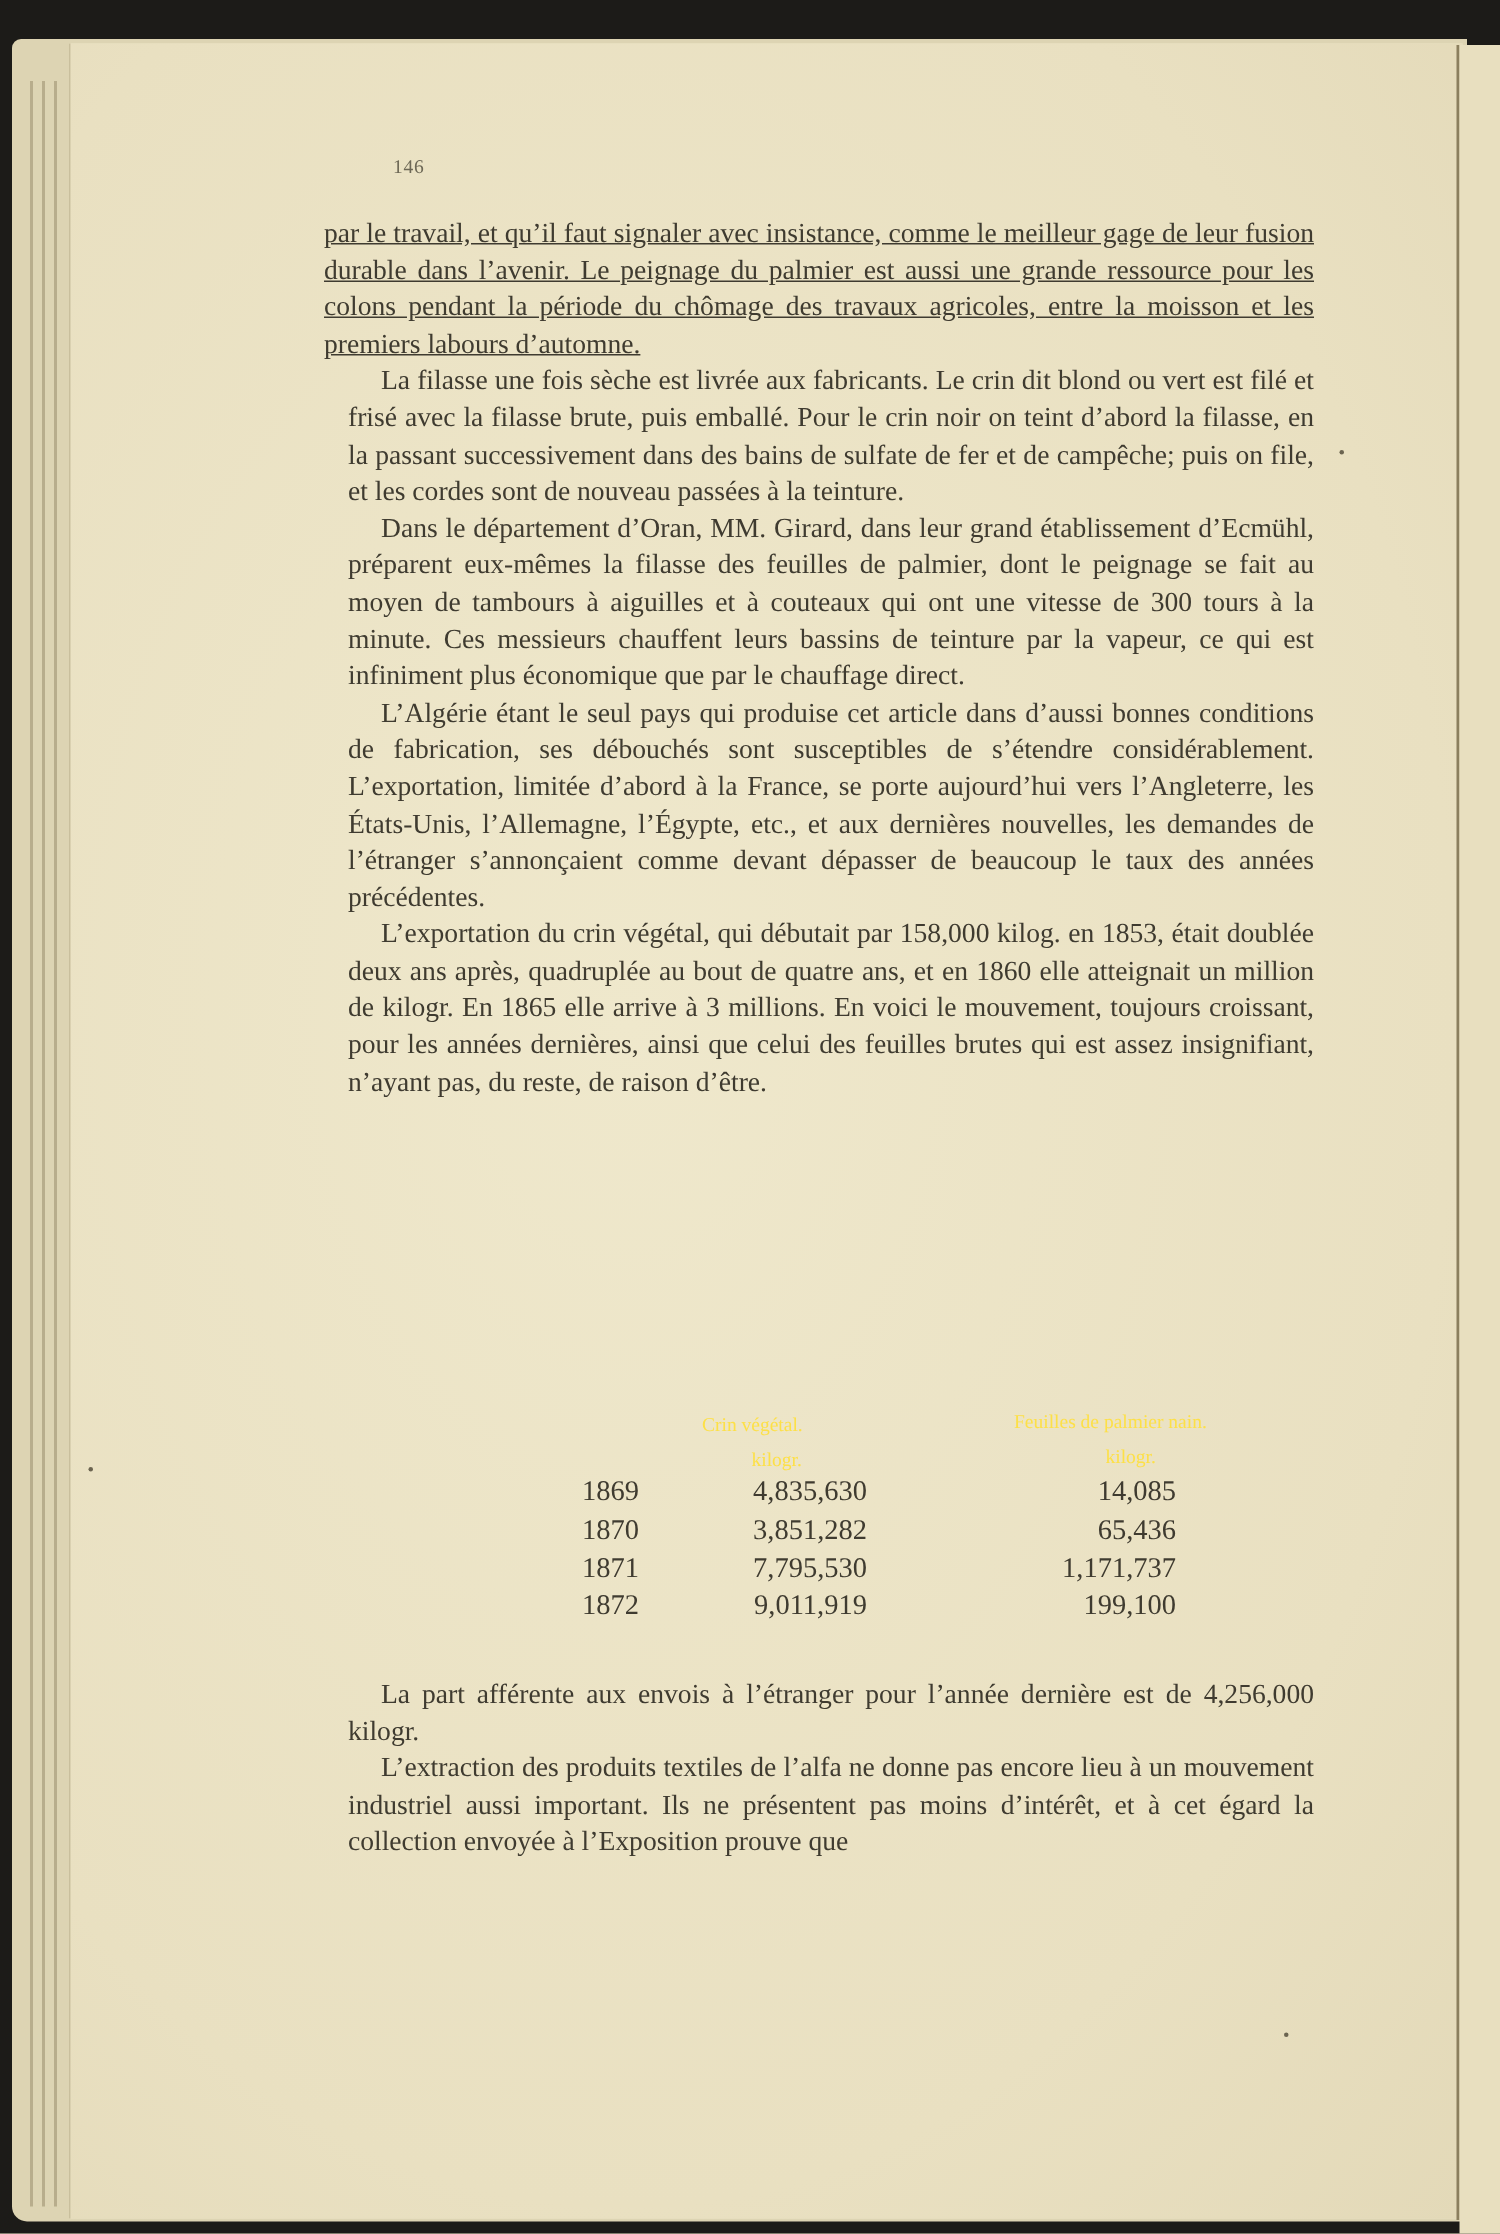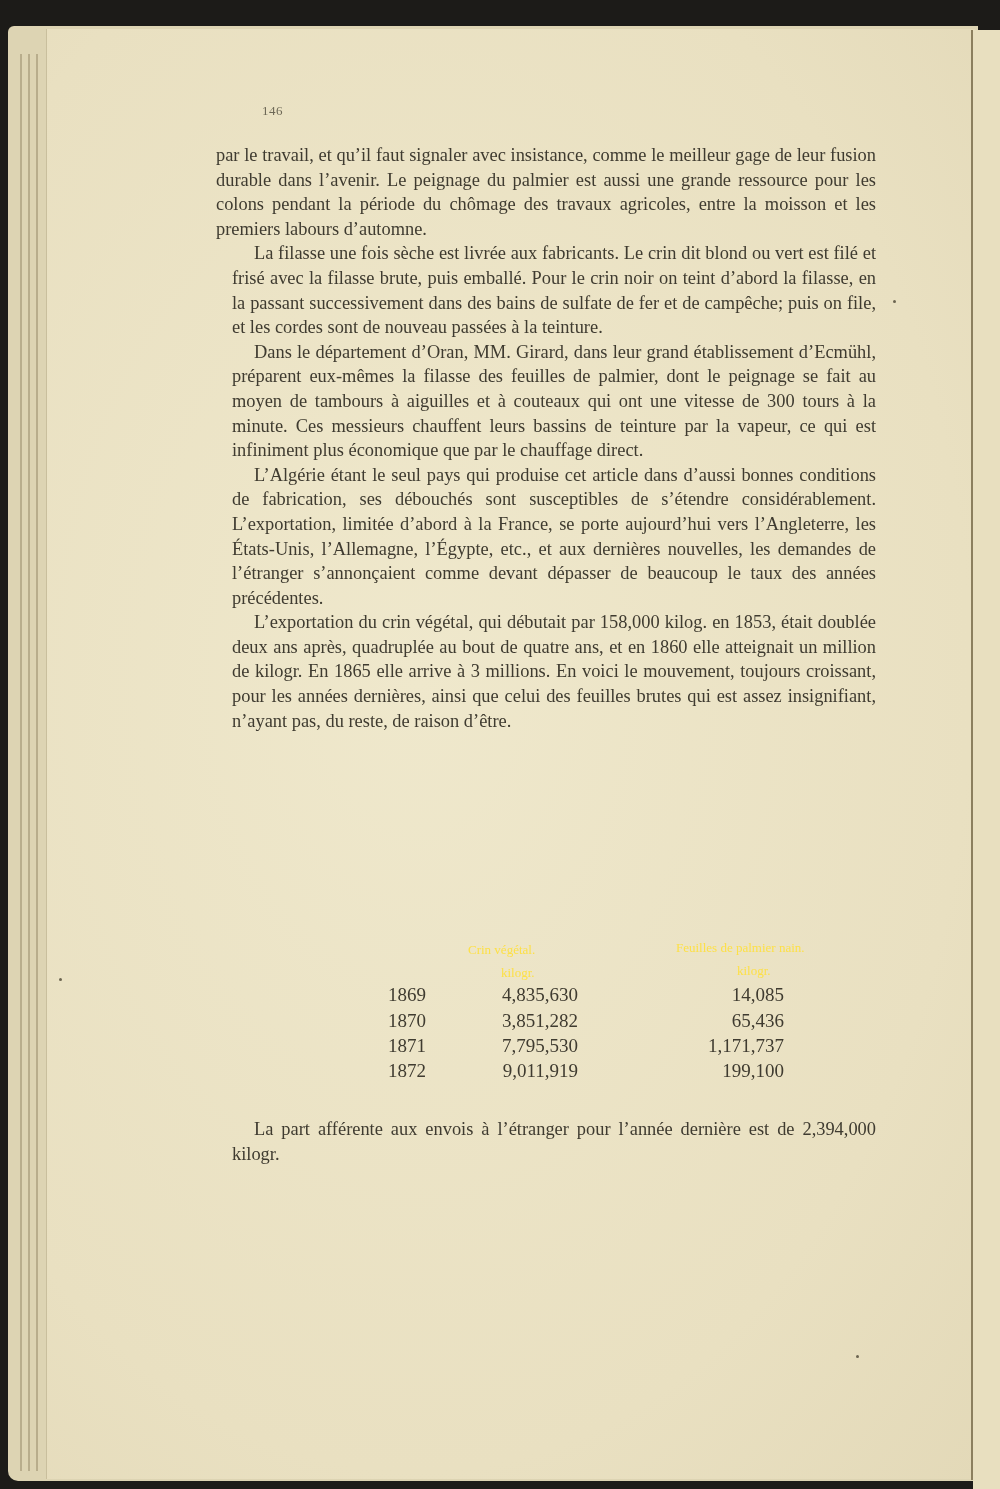--- a/index.html
+++ b/index.html
@@ -39,21 +39,21 @@
     .page-number { position: absolute; left: 0; top: 0; font-size: 13px; }
     .head-title { position: absolute; left: 0; right: 0; text-align: center; }
 
     .body-text {
       position: absolute; left: 216px; width: 660px;
       color: #3f3b30; font-size: 18.4px; line-height: 24.6px;
       text-align: justify;
     }
     .body-text p { margin: 0; text-indent: 0; }
     .body-text p.indent { text-indent: 22px; margin-left: 16px; }
-    .body-text p.cont { text-indent: 0; }
+    .body-text p.cont { text-indent: 0; text-decoration: underline; }
     #block-a { top: 143px; }
     #block-b { top: 1117px; }
 
     .stats-table {
       position: absolute; top: 940px; left: 300px; width: 580px;
       color: #3f3b30;
     }
     .th-row { position: absolute; height: 20px; font-size: 13px; color: #fde047; white-space: nowrap; }
     .row { position: absolute; left: 0; height: 26px; font-size: 19px; white-space: nowrap; }
     .cell { position: absolute; }
@@ -108,18 +108,19 @@
     <span class="cell c-feuil">1,171,737</span>
   </div>
   <div class="row" style="top:120px; width:580px">
     <span class="cell c-year">1872</span>
     <span class="cell c-crin">9,011,919</span>
     <span class="cell c-feuil">199,100</span>
   </div>
 </div>
 
 <div class="body-text" id="block-b">
-  <p class="indent">La part afférente aux envois à l’étranger pour l’année dernière est de 2,394,000 kilogr.</p>
+  <p class="indent">La part afférente aux envois à l’étranger pour l’année dernière est de 4,256,000 kilogr.</p>
+  <p class="indent">L’extraction des produits textiles de l’alfa ne donne pas encore lieu à un mouvement industriel aussi important. Ils ne présentent pas moins d’intérêt, et à cet égard la collection envoyée à l’Exposition prouve que</p>
 </div>
 
 <div class="stray-dot" style="left:59px; top:978px"></div>
 <div class="stray-dot" style="left:893px; top:300px"></div>
 <div class="stray-dot" style="left:856px; top:1355px"></div>
 
 </body></html>

